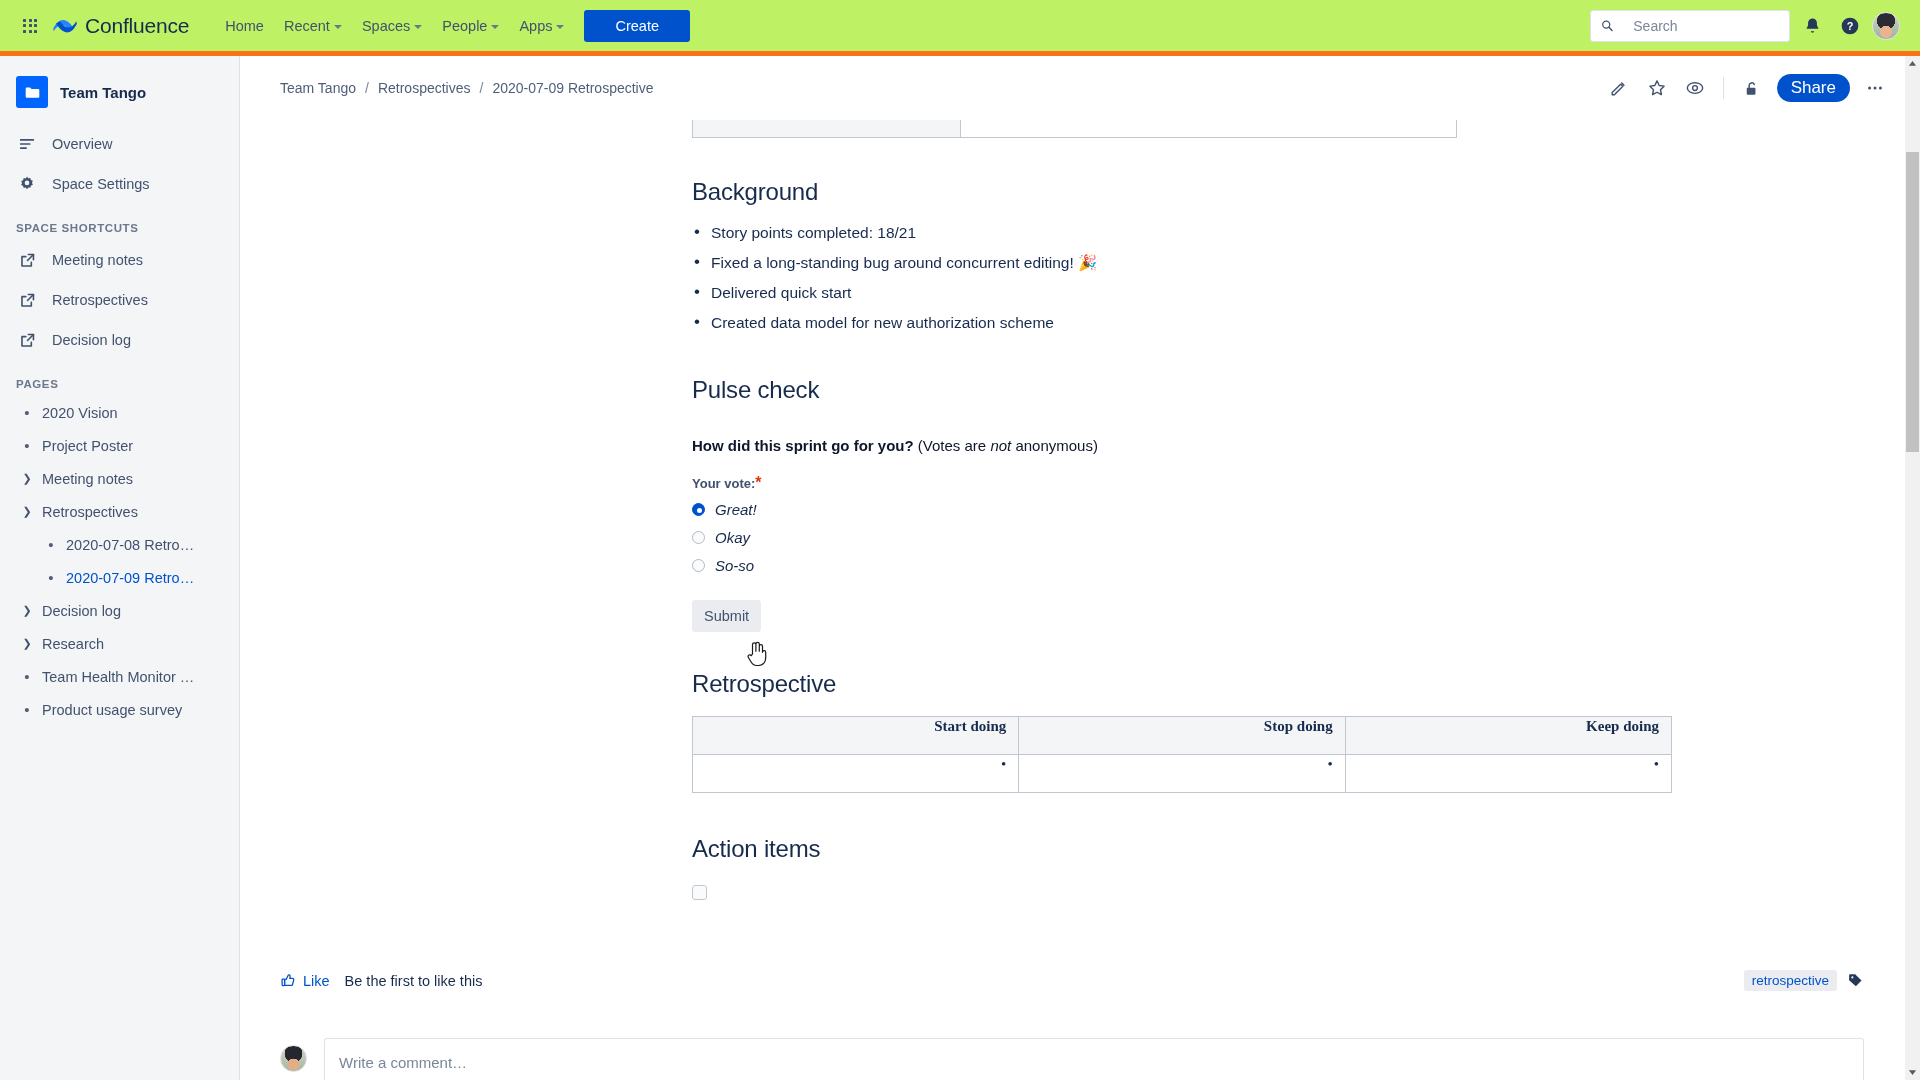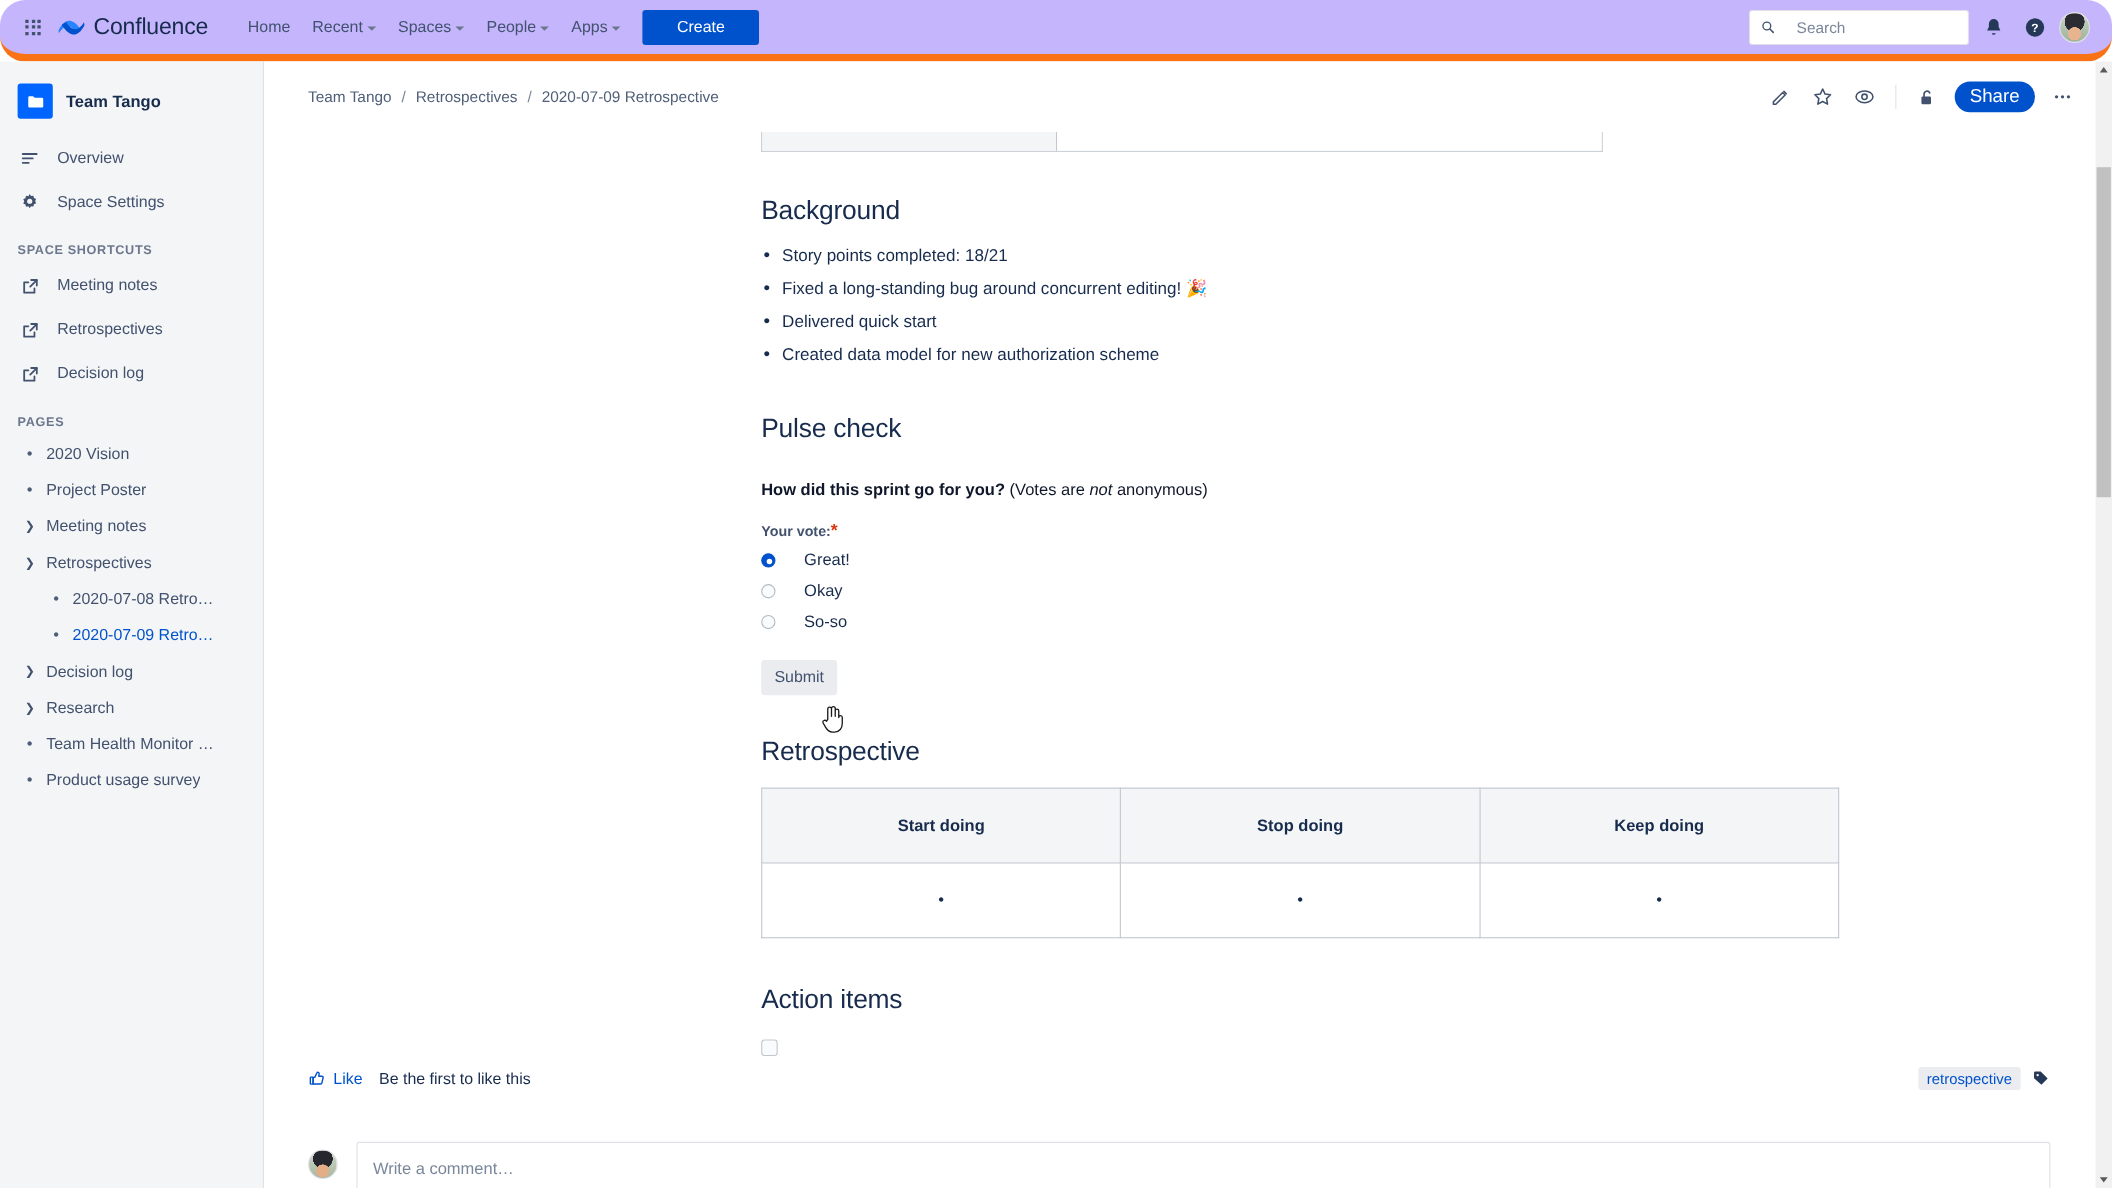--- a/index.html
+++ b/index.html
@@ -7,22 +7,22 @@
     width: 1920px; height: 1080px;
     font-family: "Liberation Sans", sans-serif;
     background: #ffffff;
     color: #172b4d;
     overflow: hidden;
   }
 
   
   #topnav {
     position: absolute; top: 0; left: 0; width: 1920px; height: 56px;
-    background: #c4b5fd; border-bottom: 7px solid #f97316;
-    display: flex; align-items: center; padding: 0 14px; z-index: 40; border-radius: 23px;
+    background: #bef264; border-bottom: 5px solid #f97316;
+    display: flex; align-items: center; padding: 0 14px; z-index: 40;
   }
   .appswitcher { width: 32px; height: 32px; display: flex; align-items: center; justify-content: center; border-radius: 3px; }
   .grid9 { display: grid; grid-template-columns: repeat(3, 3px); grid-template-rows: repeat(3, 3px); gap: 2.5px; }
   .grid9 i { display: block; width: 3px; height: 3px; background: #42526e; border-radius: 0.5px; }
   .brand { display: flex; align-items: center; gap: 7px; margin-left: 6px; margin-right: 26px; }
   .brand .logo { width: 26px; height: 26px; flex: none; }
   .brand .name { font-size: 21px; font-weight: 500; color: #172b4d; letter-spacing: -0.2px; }
   .navitem {
     display: flex; align-items: center; gap: 4px; height: 32px; padding: 0 10px;
     font-size: 14.5px; color: #42526e; font-weight: 500; border-radius: 3px; cursor: pointer;
@@ -115,39 +115,39 @@
   }
   ul.bullets li::before {
     content: "•"; position: absolute; left: 2px; top: -1px; color: #172b4d; font-size: 17px;
   }
 
   .q-line { font-size: 15px; color: #0f172a; }
   .q-line b { font-weight: 700; }
   .q-line i { font-style: italic; }
   .vote-label { font-size: 13px; font-weight: 700; color: #42526e; }
   .req { color: #de350b; font-weight: 700; }
-  .radio-row { display: flex; align-items: center; gap: 26px; height: 20px; margin-top: 8px; cursor: pointer; }
+  .radio-row { display: flex; align-items: center; gap: 10px; height: 20px; margin-top: 8px; cursor: pointer; font-style: italic; }
   .radio {
     width: 13px; height: 13px; border-radius: 50%; border: 1px solid #b3bac5;
     background: #fafbfc; flex: none; position: relative;
   }
   .radio.on { background: #0052cc; border-color: #0052cc; }
   .radio.on::after {
     content: ""; position: absolute; left: 4px; top: 4px; width: 5px; height: 5px;
     border-radius: 50%; background: #fff;
   }
   .radio-label { font-size: 15px; color: #172b4d; }
   .submit-btn {
     margin-top: 24px; height: 32px; padding: 0 12px; background: #ebecf0;
     border: none; border-radius: 3px; color: #42526e; font-size: 14.5px;
     font-weight: 500; font-family: inherit; cursor: pointer;
   }
 
   table.retro { border-collapse: collapse; width: 980px; margin-top: 18px; table-layout: fixed; }
-  table.retro th, table.retro td { border: 1px solid #c1c7d0; padding: 25px 12px; text-align: center; vertical-align: top; }
+  table.retro th, table.retro td { border: 1px solid #c1c7d0; padding: 1px 12px; text-align: right; vertical-align: top; font-family: Liberation Serif, serif; }
   table.retro th { background: #f4f5f7; font-size: 15px; font-weight: 600; color: #172b4d; height: 38px; }
   table.retro td { height: 38px; font-size: 15px; color: #172b4d; }
   table.retro td .cdot { font-size: 15px; line-height: 1; }
 
   .task-check {
     width: 15px; height: 15px; border: 1px solid #c1c7d0; border-radius: 3px;
     background: #fafbfc; cursor: pointer;
   }
 
   

